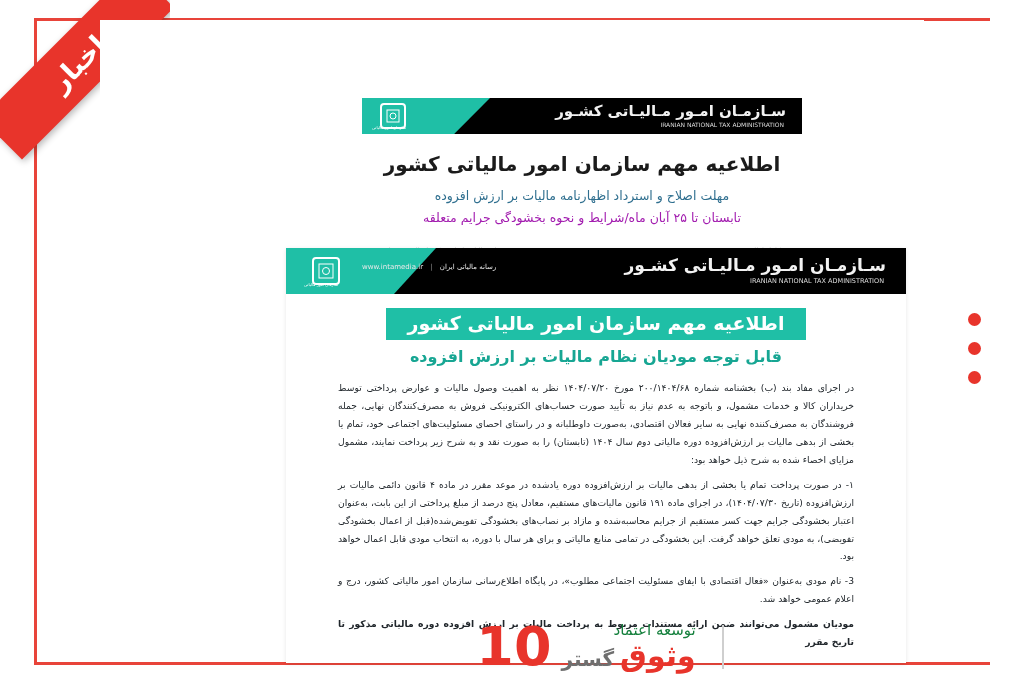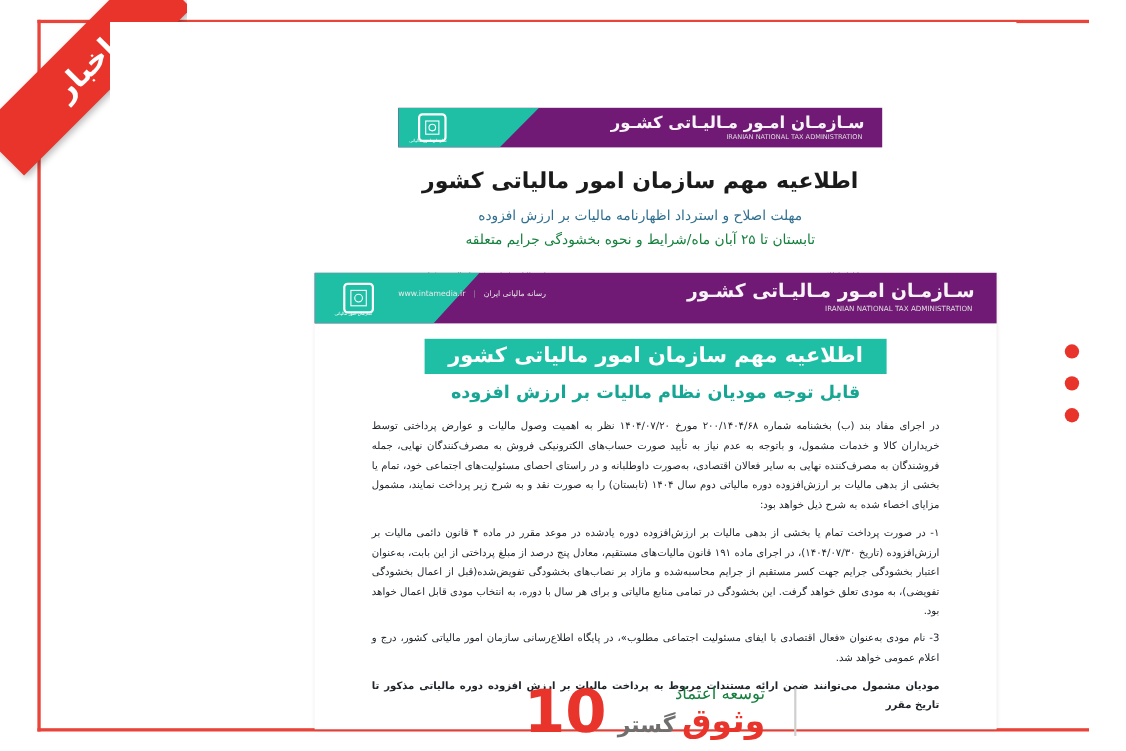--- a/index.html
+++ b/index.html
@@ -87,21 +87,21 @@
 
   
   .card-top {
     position: absolute;
     left: 262px; top: 78px;
     width: 440px;
   }
   .bar {
     position: relative;
     height: 36px;
-    background: #701a75;
+    background: #000000;
     display: flex; align-items: center;
     overflow: hidden;
     text-decoration: underline;
   }
   .bar .teal-wedge {
     position: absolute;
     left: 0; top: 0;
     width: 128px; height: 100%;
     background: #1fbfa6;
     clip-path: polygon(0 0, 100% 0, 72% 100%, 0% 100%);
@@ -148,21 +148,21 @@
     color: #1b1b1b;
     margin-bottom: 12px;
   }
   .t-sub1 {
     font-size: 12.5px;
     color: #2f6f8f;
     margin-bottom: 7px;
   }
   .t-sub2 {
     font-size: 12.5px;
-    color: #15803d;
+    color: #a21caf;
   }
   .card-top-foot {
     display: flex;
     justify-content: flex-end;
     align-items: center;
     gap: 8px;
     direction: rtl;
     padding: 16px 8px 0 8px;
     font-size: 7px;
     color: #8a8a8a;

